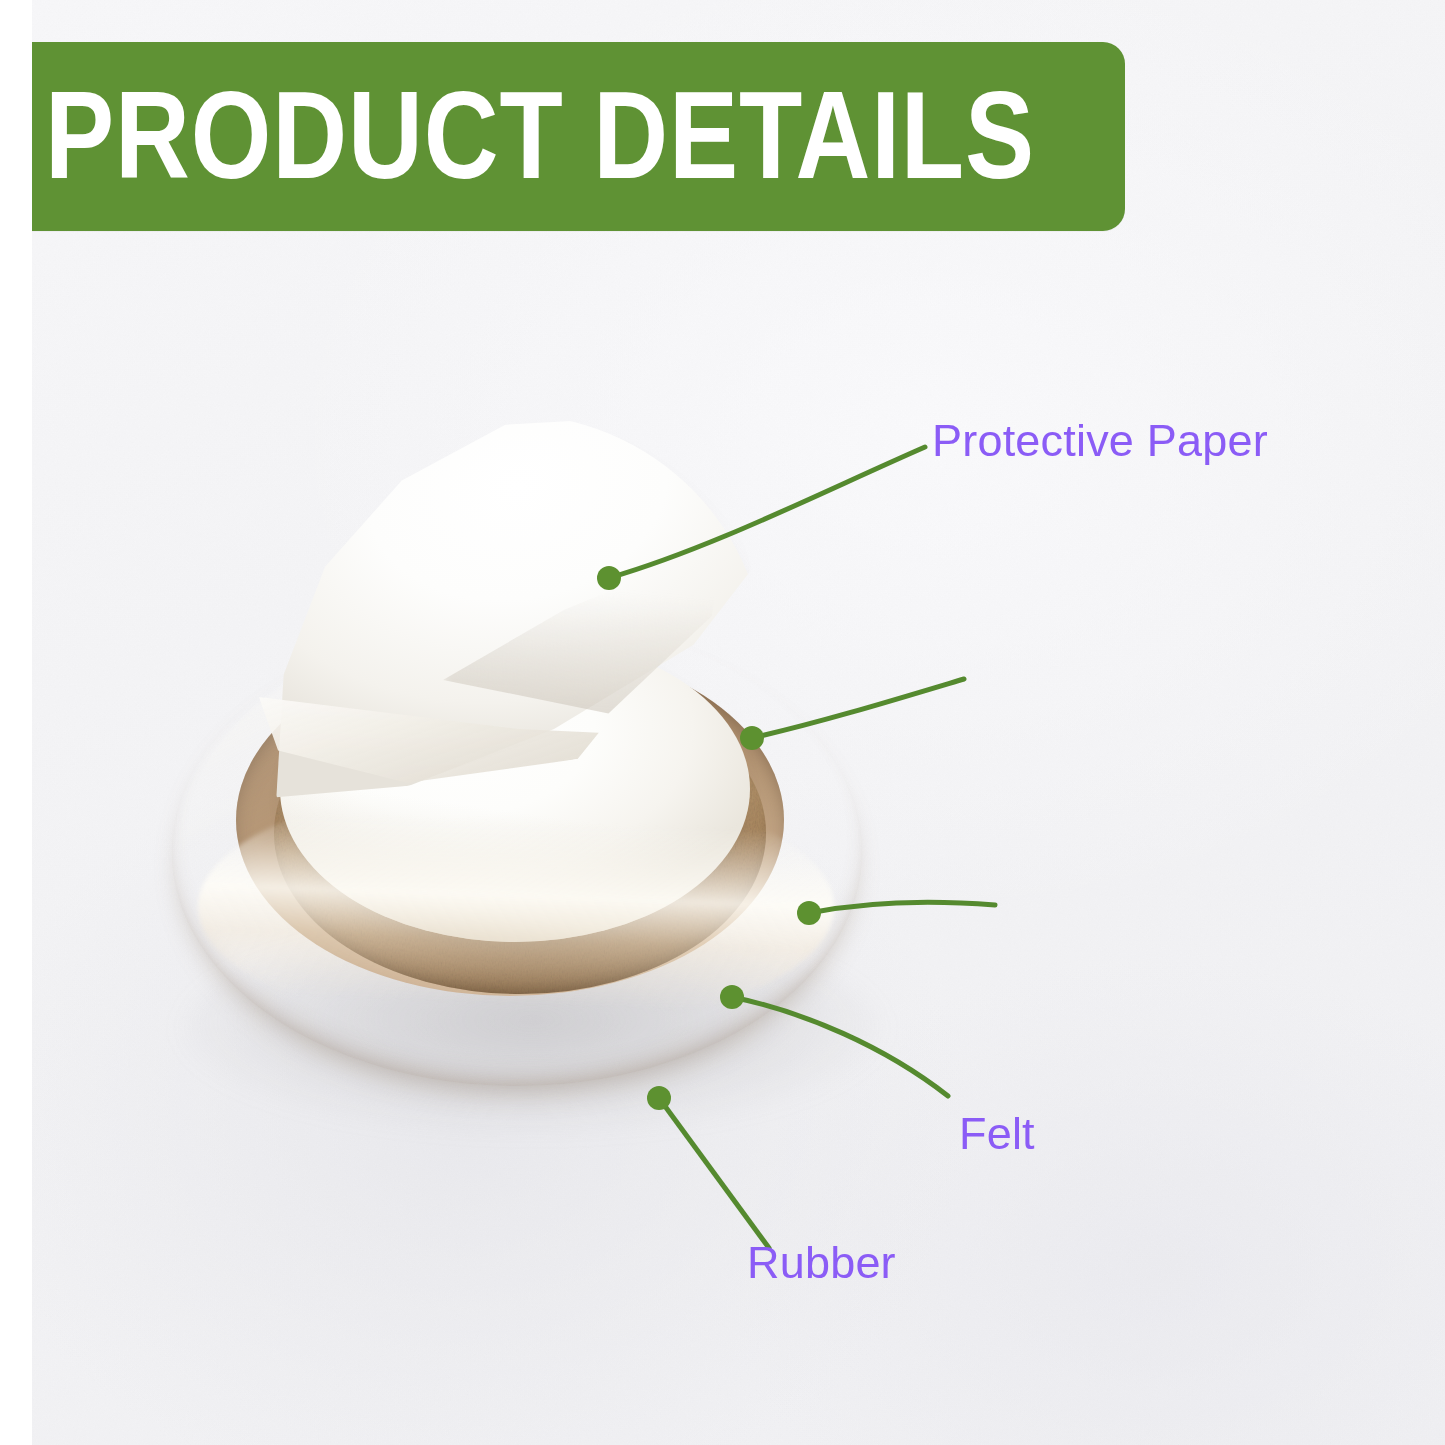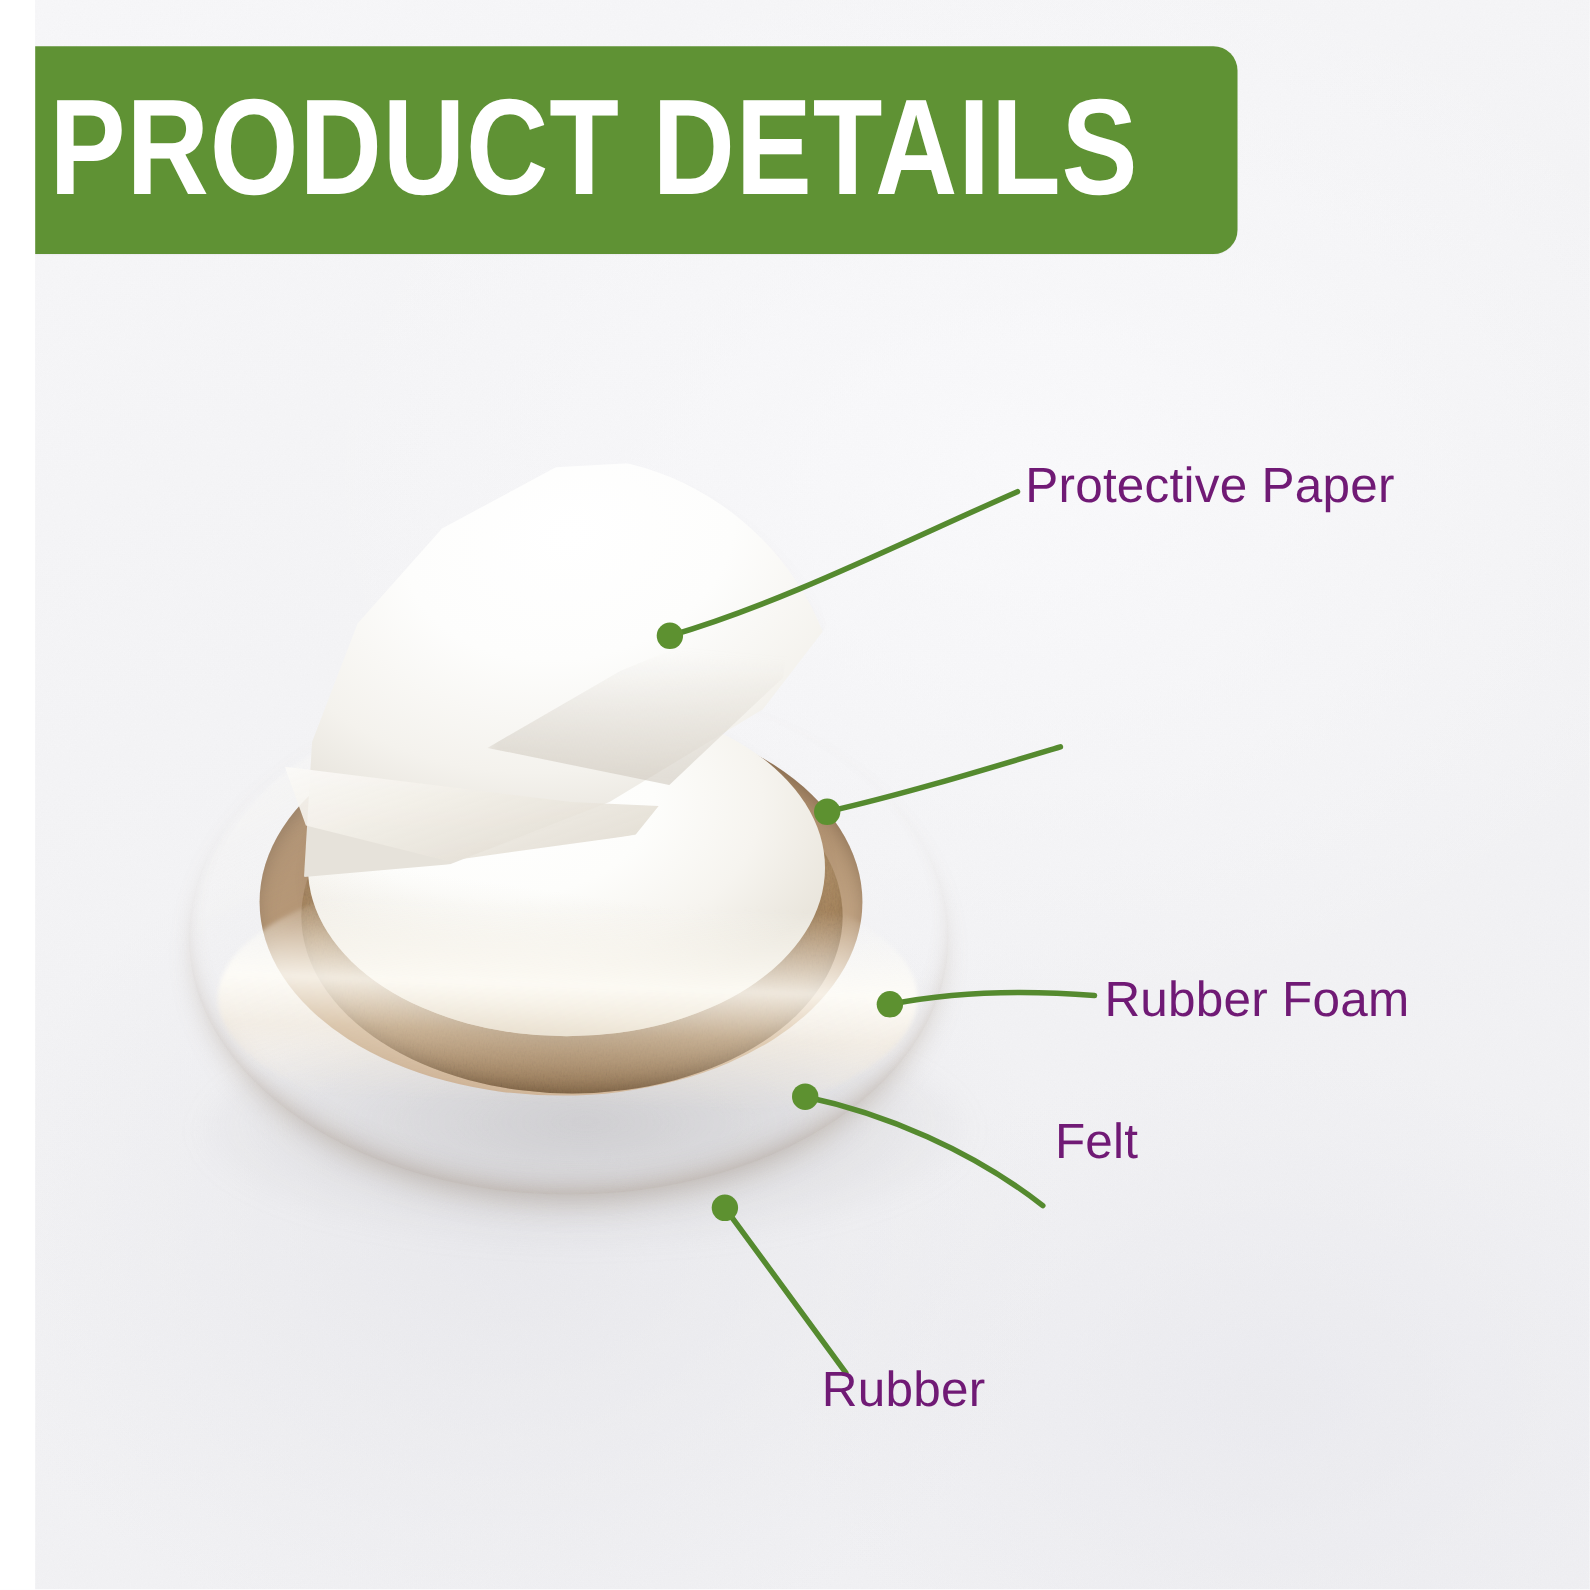--- a/index.html
+++ b/index.html
@@ -215,21 +215,21 @@
     filter: blur(5px);
   }
 
   
   .callouts {
     position: absolute;
     inset: 0;
   }
   .callout-label {
     position: absolute;
-    color: #701a75;
+    color: #8b5cf6;
     font-size: 45px;
     font-weight: 400;
     letter-spacing: .2px;
     white-space: nowrap;
     line-height: 1;
   }
 </style>
 </head>
 <body>
 
@@ -299,18 +299,17 @@
       <circle cx="577" cy="578" r="12"></circle>
       <circle cx="720" cy="738" r="12"></circle>
       <circle cx="777" cy="913" r="12"></circle>
       <circle cx="700" cy="997" r="12"></circle>
       <circle cx="627" cy="1098" r="12"></circle>
     </g>
   </svg>
 
   <div class="callouts">
     <div class="callout-label" style="left:900px; top:418px;">Protective Paper</div>
-    <div class="callout-label" style="left:972px; top:886px;">Rubber Foam</div>
-    <div class="callout-label" style="left:927px; top:1015px;">Felt</div>
+    <div class="callout-label" style="left:927px; top:1111px;">Felt</div>
     <div class="callout-label" style="left:715px; top:1240px;">Rubber</div>
   </div>
 
 </div>
 
 </body></html>

